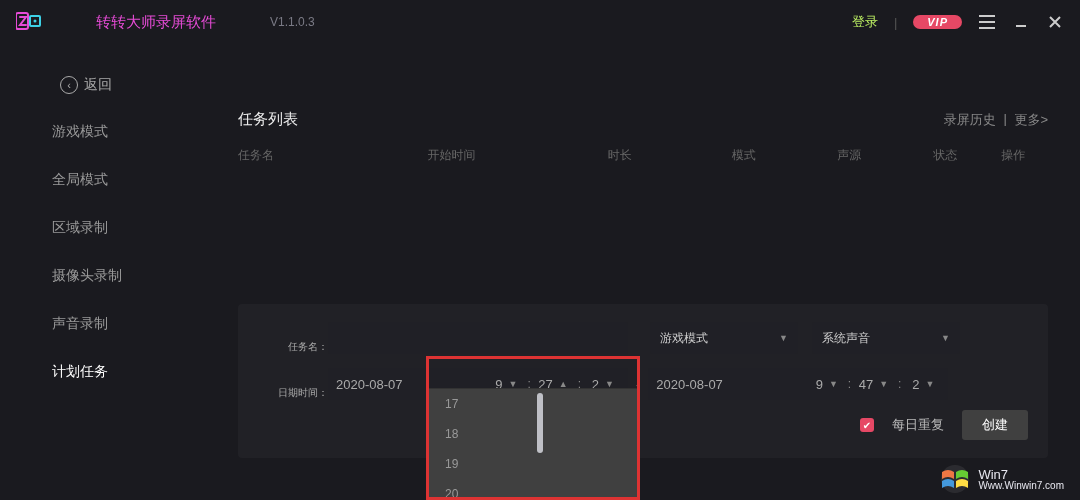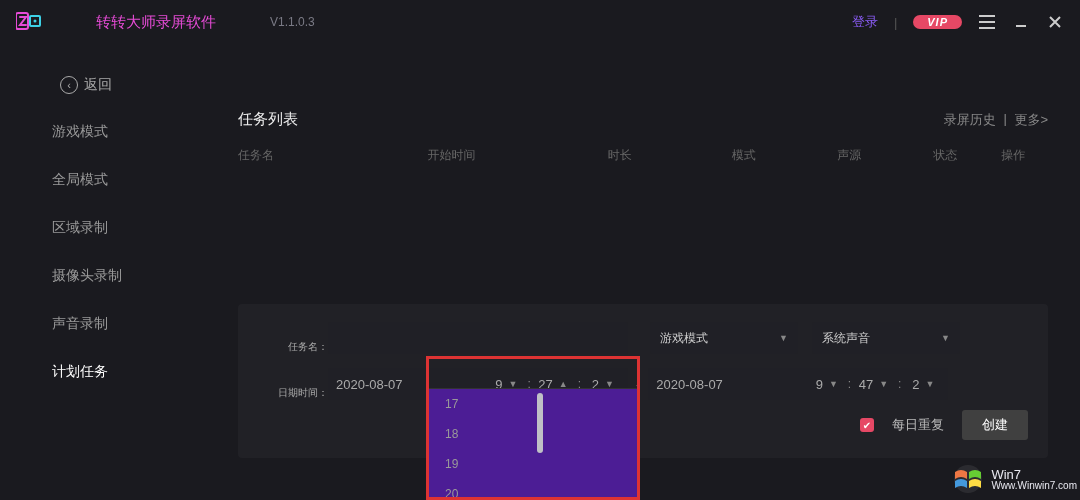--- a/index.html
+++ b/index.html
@@ -20,21 +20,21 @@
     gap: 48px;
   }
   .logo {
     width: 26px; height: 22px;
     display: inline-flex; align-items: center; justify-content: center;
     margin-right: 6px;
   }
   .appname { color: #e64bd6; font-size: 15px; font-weight: 500; }
   .version { color: #7a7a85; font-size: 12px; margin-left: 6px; }
   .titlebar-right { margin-left: auto; display: flex; align-items: center; gap: 16px; }
-  .login { color: #8b5cf6; font-size: 13px; }
+  .login { color: #bef264; font-size: 13px; }
   .divider { color: #555; }
   .vip {
     background: #e64865; color: #fff;
     border-radius: 10px; padding: 1px 14px;
     font-size: 11px; font-weight: bold;
     font-style: italic; letter-spacing: 1px;
   }
   .menu-icon, .win-icon {
     width: 18px; height: 18px;
     display: flex; align-items: center; justify-content: center;
@@ -112,21 +112,21 @@
   
   .red-outline {
     position: absolute;
     border: 3px solid #d33;
     pointer-events: none;
     z-index: 5;
   }
   
   .dropdown {
     position: absolute;
-    background: #4c1d95;
+    background: #404040;
     border: 1px solid #333;
     width: 120px;
     z-index: 4;
   }
   .dropdown .opt {
     padding: 8px 16px; color: #999; font-size: 12px;
     border-bottom: 0px solid #2a2a30;
   }
   .scrollbar {
     position: absolute; right: 2px; top: 4px; bottom: 4px; width: 6px;
@@ -149,21 +149,21 @@
   .chk-label { color: #bbb; font-size: 13px; }
   .create {
     background: #404040; color: #fff;
     height: 30px; width: 66px;
     border-radius: 3px;
     display: inline-flex; align-items: center; justify-content: center;
     font-size: 13px;
   }
   
   .watermark {
-    position: absolute; right: 3px; bottom: 6px;
+    position: absolute; right: 16px; bottom: 6px;
     display: flex; align-items: center; gap: 6px;
     font-size: 14px; color: #ccc;
   }
   .watermark .wm2 { color: #e8e8f0; font-size: 13px; display: block; line-height: 1;}
   .watermark .wm3 { color: #e8e8f0; font-size: 10px; display: block; line-height: 1;}
   .tri { display: inline-block; font-size: 9px; color: #888;}
 </style>
 </head>
 <body>
 

